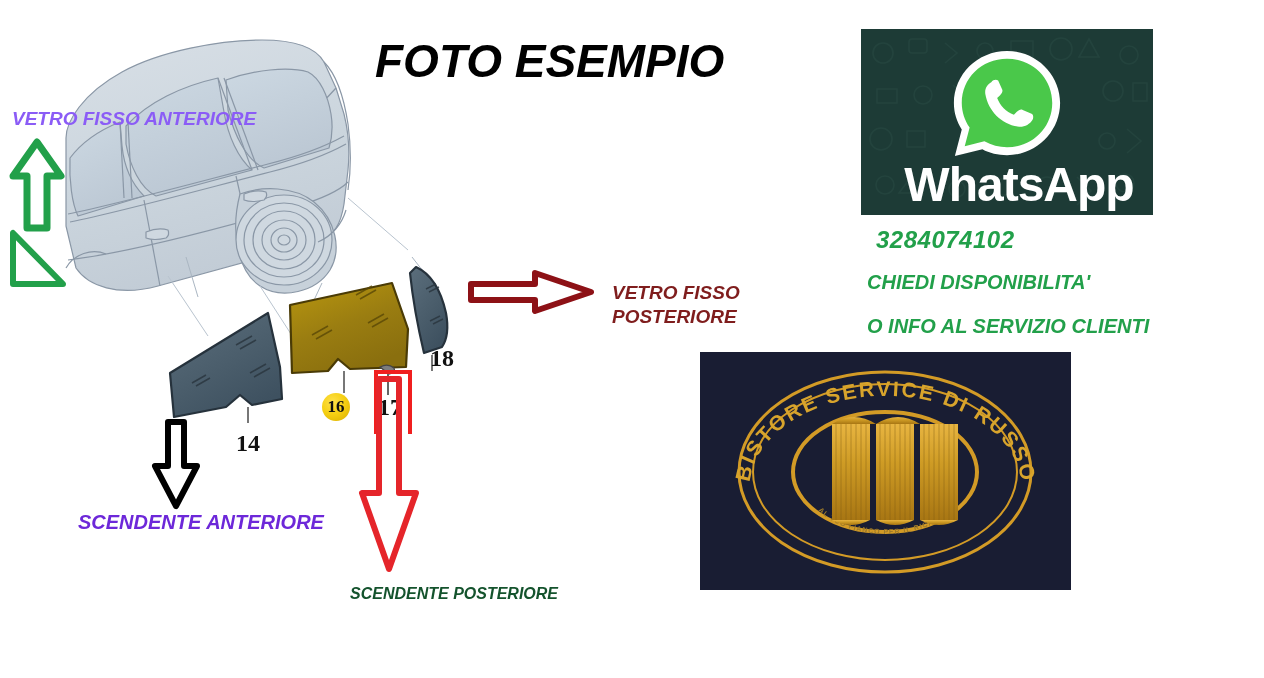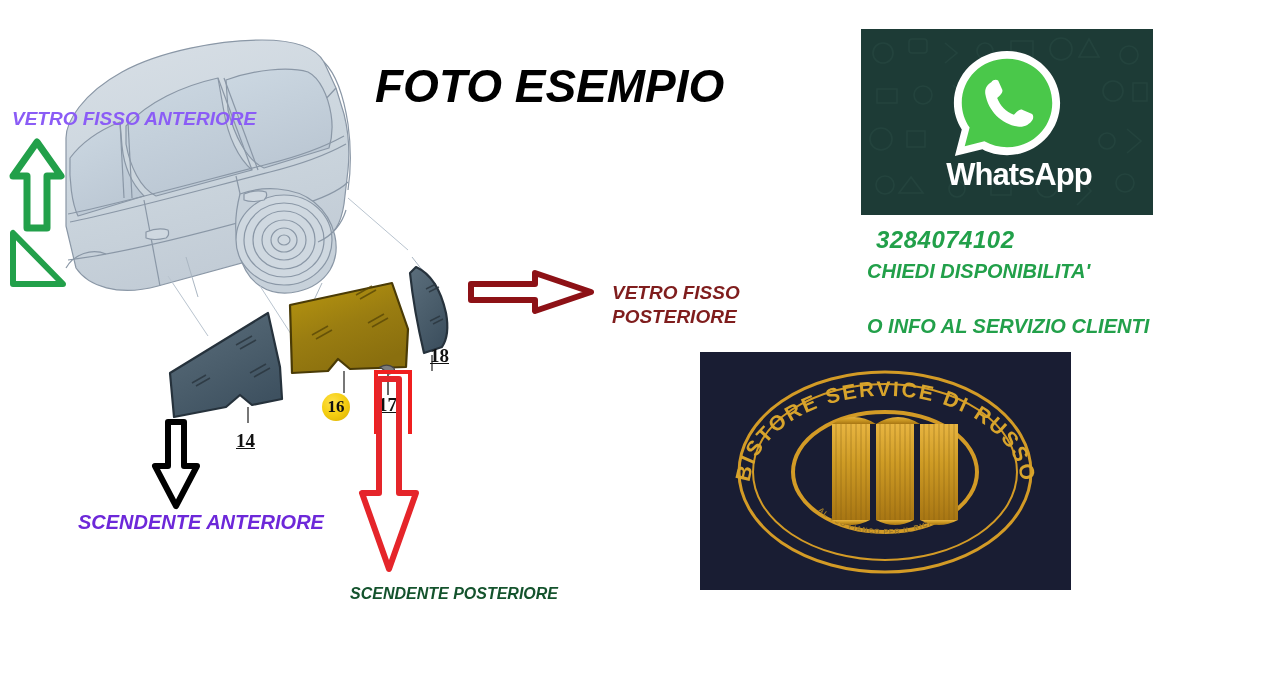--- a/index.html
+++ b/index.html
@@ -8,21 +8,21 @@
     width:1264px;height:678px;position:relative;overflow:hidden;
     font-family:"Liberation Sans","DejaVu Sans",sans-serif;
     background:#ffffff;
   }
   .abs{position:absolute;}
 
   
   #foto-esempio{
     left:375px;top:34px;width:420px;
     font-size:46px;font-weight:bold;font-style:italic;
-    color:#000000;letter-spacing:0px;white-space:nowrap;margin-top:25px;
+    color:#000000;letter-spacing:0px;white-space:nowrap;
   }
 
   
   .callout{
     font-weight:bold;font-style:italic;white-space:nowrap;line-height:1.12;
   }
   #label-vetro-fisso-anteriore{
     left:12px;top:108px;font-size:19px;color:#8b5cf6;
   }
   #label-vetro-fisso-posteriore{
@@ -35,21 +35,21 @@
     left:350px;top:585px;font-size:16px;color:#14532d;
   }
 
   
   #car-illustration{left:48px;top:18px;width:420px;height:320px;}
   #exploded-parts{left:140px;top:255px;width:340px;height:200px;}
 
   
   .partnum{
     font-family:"Liberation Serif","DejaVu Serif",serif;
-    font-weight:bold;font-size:19px;color:#111;text-decoration:underline;
+    font-weight:bold;font-size:24px;color:#111;
   }
   #part-14-number{left:236px;top:430px;}
   #part-18-number{left:430px;top:345px;}
   #part-17-number{left:378px;top:394px;}
   #part-16-badge{
     left:322px;top:393px;width:28px;height:28px;border-radius:50%;
     background:radial-gradient(circle at 38% 32%,#ffe14a 0%,#f5cf12 48%,#d9ad00 100%);
     color:#111;font-family:"Liberation Serif","DejaVu Serif",serif;
     font-weight:bold;font-size:17px;display:flex;align-items:center;justify-content:center;text-align:center;
   }
@@ -72,31 +72,31 @@
   }
   #whatsapp-banner .wa-pattern{
     position:absolute;inset:0;opacity:.18;
   }
   #whatsapp-logo-mark{
     position:absolute;left:50%;top:16px;transform:translateX(-50%);
     width:118px;height:118px;
   }
   #whatsapp-wordmark{
     position:absolute;left:0;right:0;top:128px;text-align:center;
-    color:#ffffff;font-size:31px;font-weight:bold;letter-spacing:-1px;
+    color:#ffffff;font-size:48px;font-weight:bold;letter-spacing:-1px;
     font-family:"Liberation Sans","DejaVu Sans",sans-serif;
     padding-left:24px;
   }
 
   
   .contact-line{
     font-weight:bold;font-style:italic;color:#22a04a;white-space:nowrap;
   }
   #whatsapp-phone{left:876px;top:226px;font-size:24px;letter-spacing:.5px;}
-  #contact-line-1{left:867px;top:260px;font-size:20px;}
+  #contact-line-1{left:867px;top:271px;font-size:20px;}
   #contact-line-2{left:867px;top:295px;font-size:20px;margin-top:20px;}
 
   
   #shop-logo{
     left:700px;top:352px;width:371px;height:238px;
     background:#191d33;overflow:hidden;
   }
   #shop-logo-svg{position:absolute;left:0;top:0;}
 </style>
 </head>

